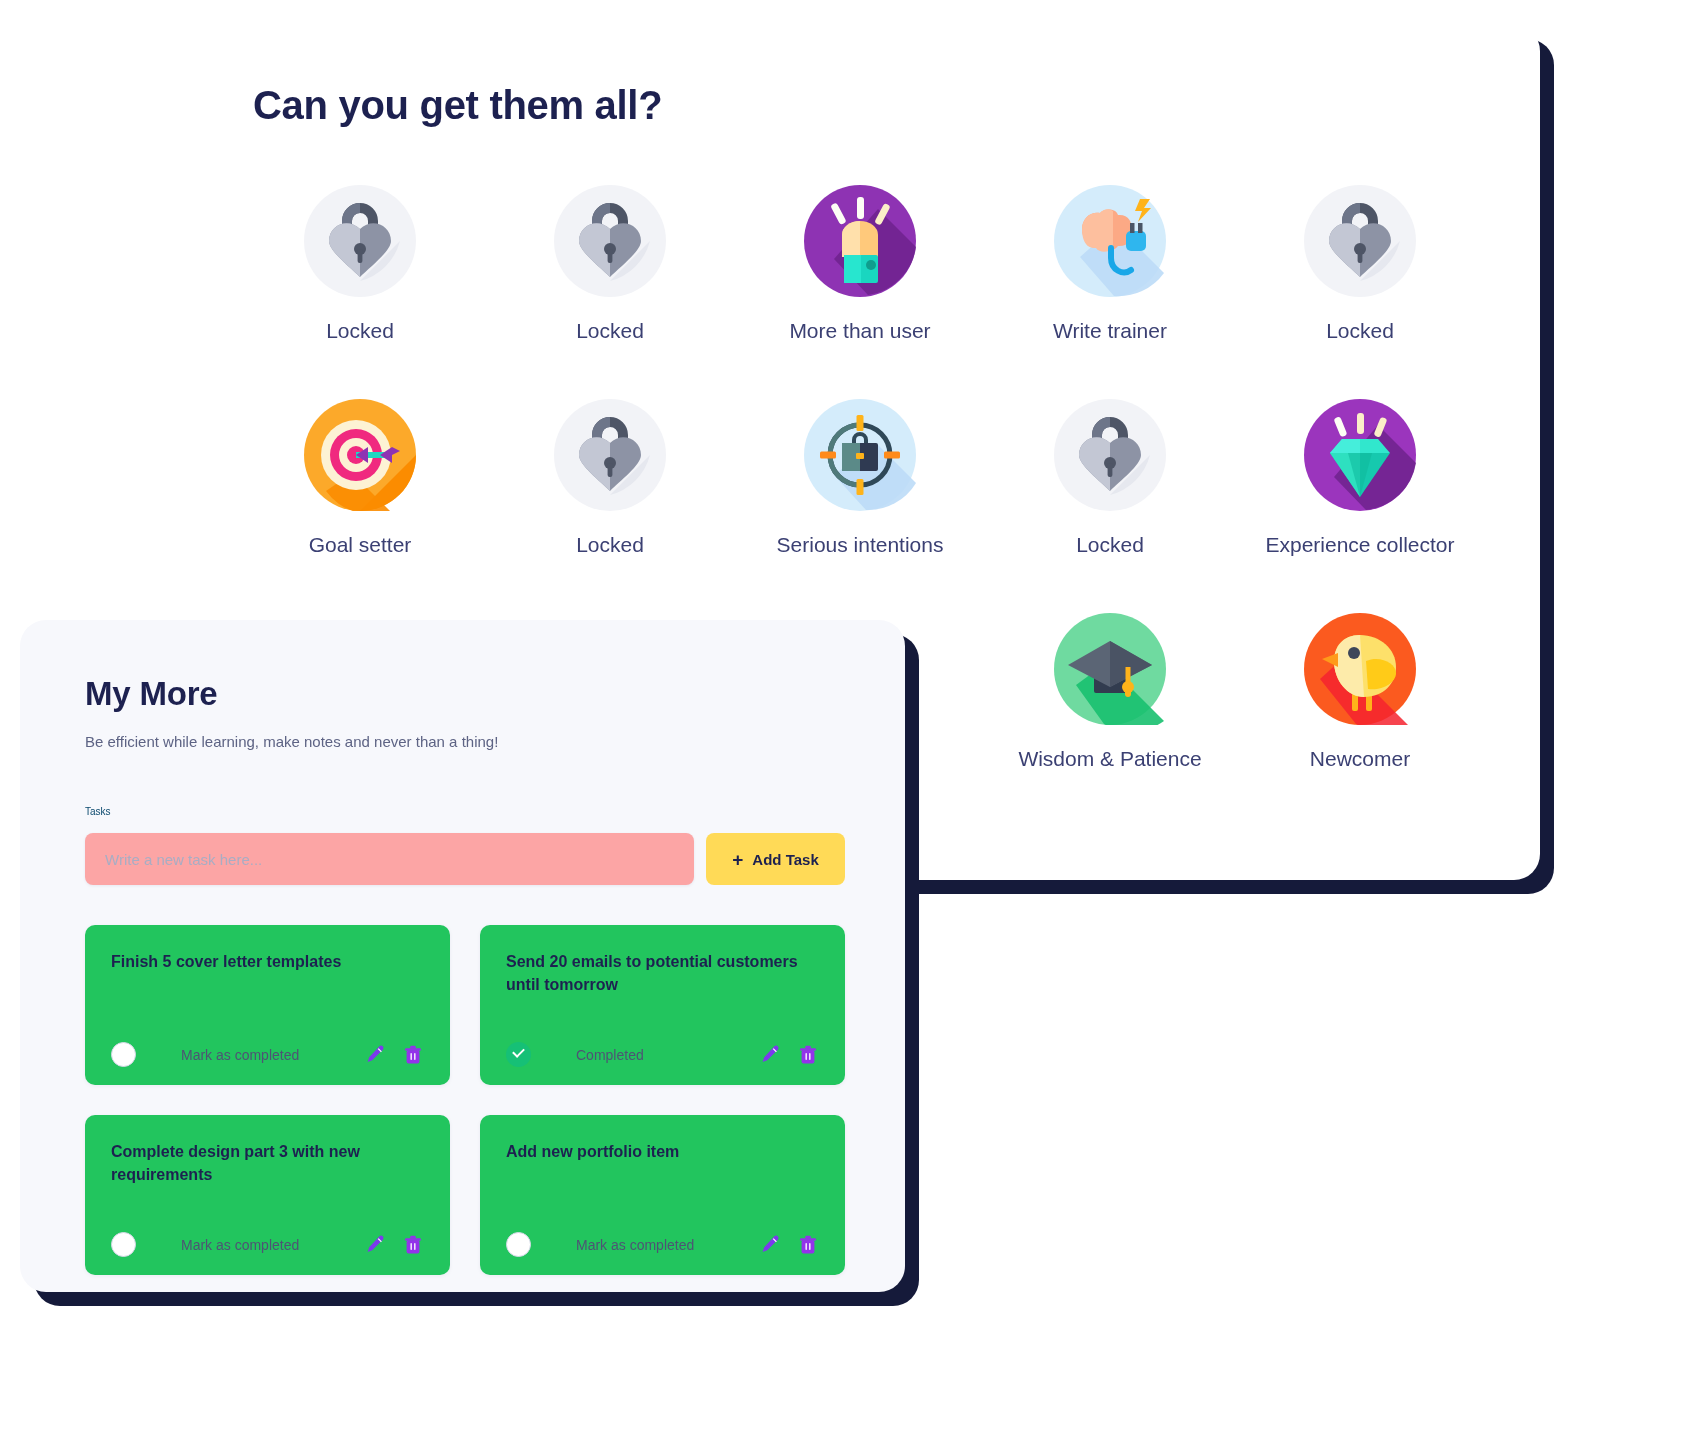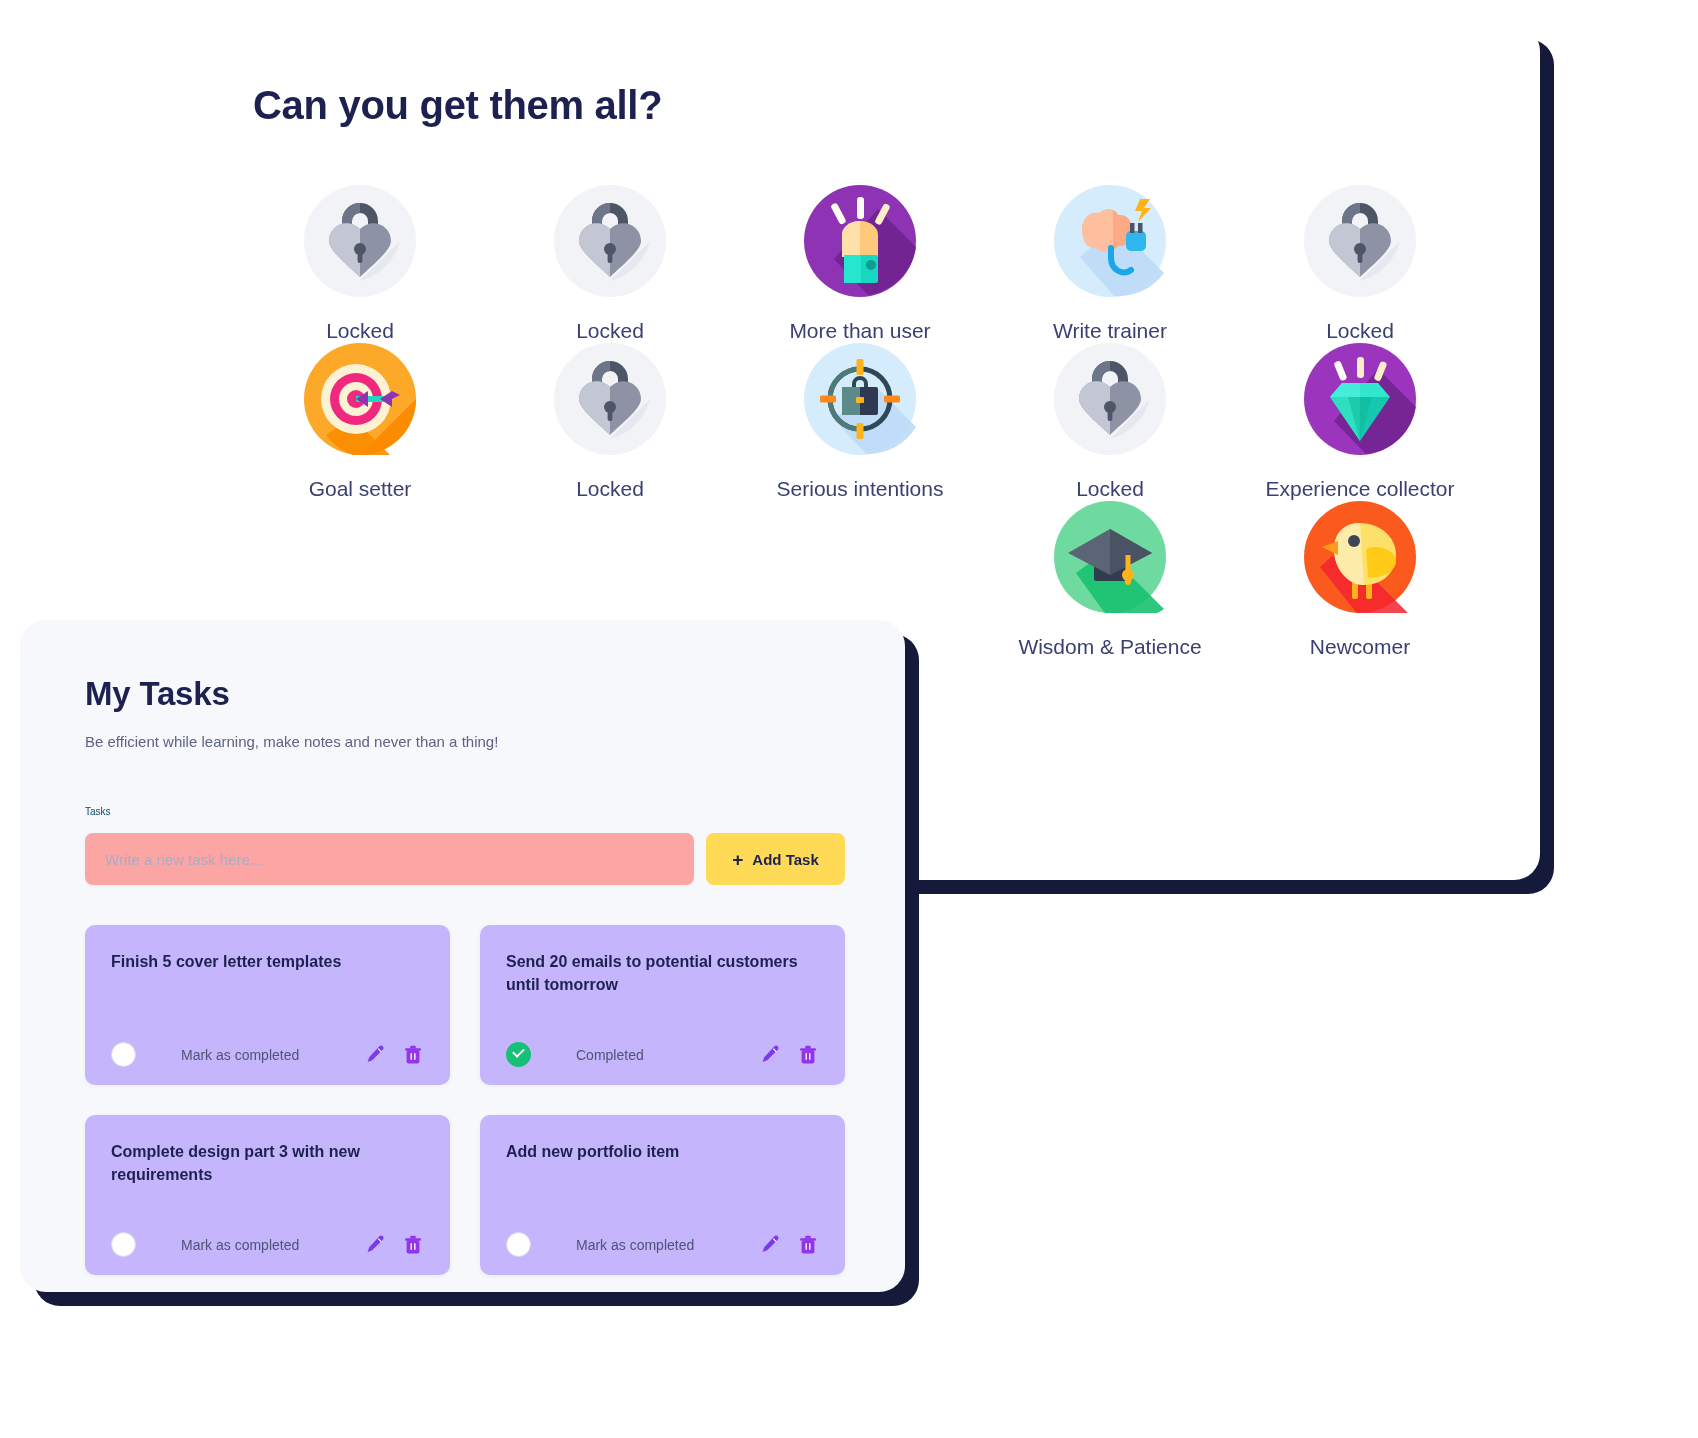--- a/index.html
+++ b/index.html
@@ -28,20 +28,21 @@
     font-weight: bold;
     color: #1d2150;
     letter-spacing: -0.3px;
   }
   .badge-grid {
     position: absolute;
     left: 60px; top: 160px;
     width: 1250px;
     display: grid;
     grid-template-columns: repeat(5, 1fr);
+    row-gap: 56px;
   }
   .badge-cell {
     display: flex; flex-direction: column;
     align-items: center;
   }
   .badge-cell.empty { visibility: hidden; }
   .badge-art { width: 112px; height: 112px; }
   .badge-label {
     margin-top: 22px;
     font-size: 21px;
@@ -101,21 +102,21 @@
   .add-btn .plus { font-size: 19px; color: #1d2150; line-height: 1; font-weight: bold;}
   .add-btn .lbl { font-size: 15px; font-weight: bold; color: #1d2150; }
 
   .task-grid {
     margin-top: 40px;
     display: grid;
     grid-template-columns: 1fr 1fr;
     gap: 30px;
   }
   .task-card {
-    background: #c4b5fd;
+    background: #22c55e;
     border-radius: 10px;
     padding: 26px 26px 18px 26px;
     min-height: 160px;
     display: flex; flex-direction: column;
     justify-content: space-between;
     box-shadow: 0 1px 4px rgba(30,35,80,0.06);
   }
   .task-text {
     font-size: 16px; font-weight: bold; color: #1d2150;
     line-height: 1.42;
@@ -365,21 +366,21 @@
         <circle cx="50" cy="40" r="6" fill="#3d4659"></circle>
       </svg>
           </div>
           <div class="badge-label">Newcomer</div>
         </div>
       </div>
   </div>
 
   <div class="tasks-panel">
     <div class="tasks-inner">
-      <div class="tasks-title">My Tasks</div>
+      <div class="tasks-title">My More</div>
       <div class="tasks-sub">Be efficient while learning, make notes and never than a thing!</div>
       <div class="tasks-field-label">Tasks</div>
 
       <div class="add-row">
         <input class="task-input" type="text" placeholder="Write a new task here..." style="">
         <button class="add-btn">
           <span class="plus">+</span>
           <span class="lbl">Add Task</span>
         </button>
       </div>

